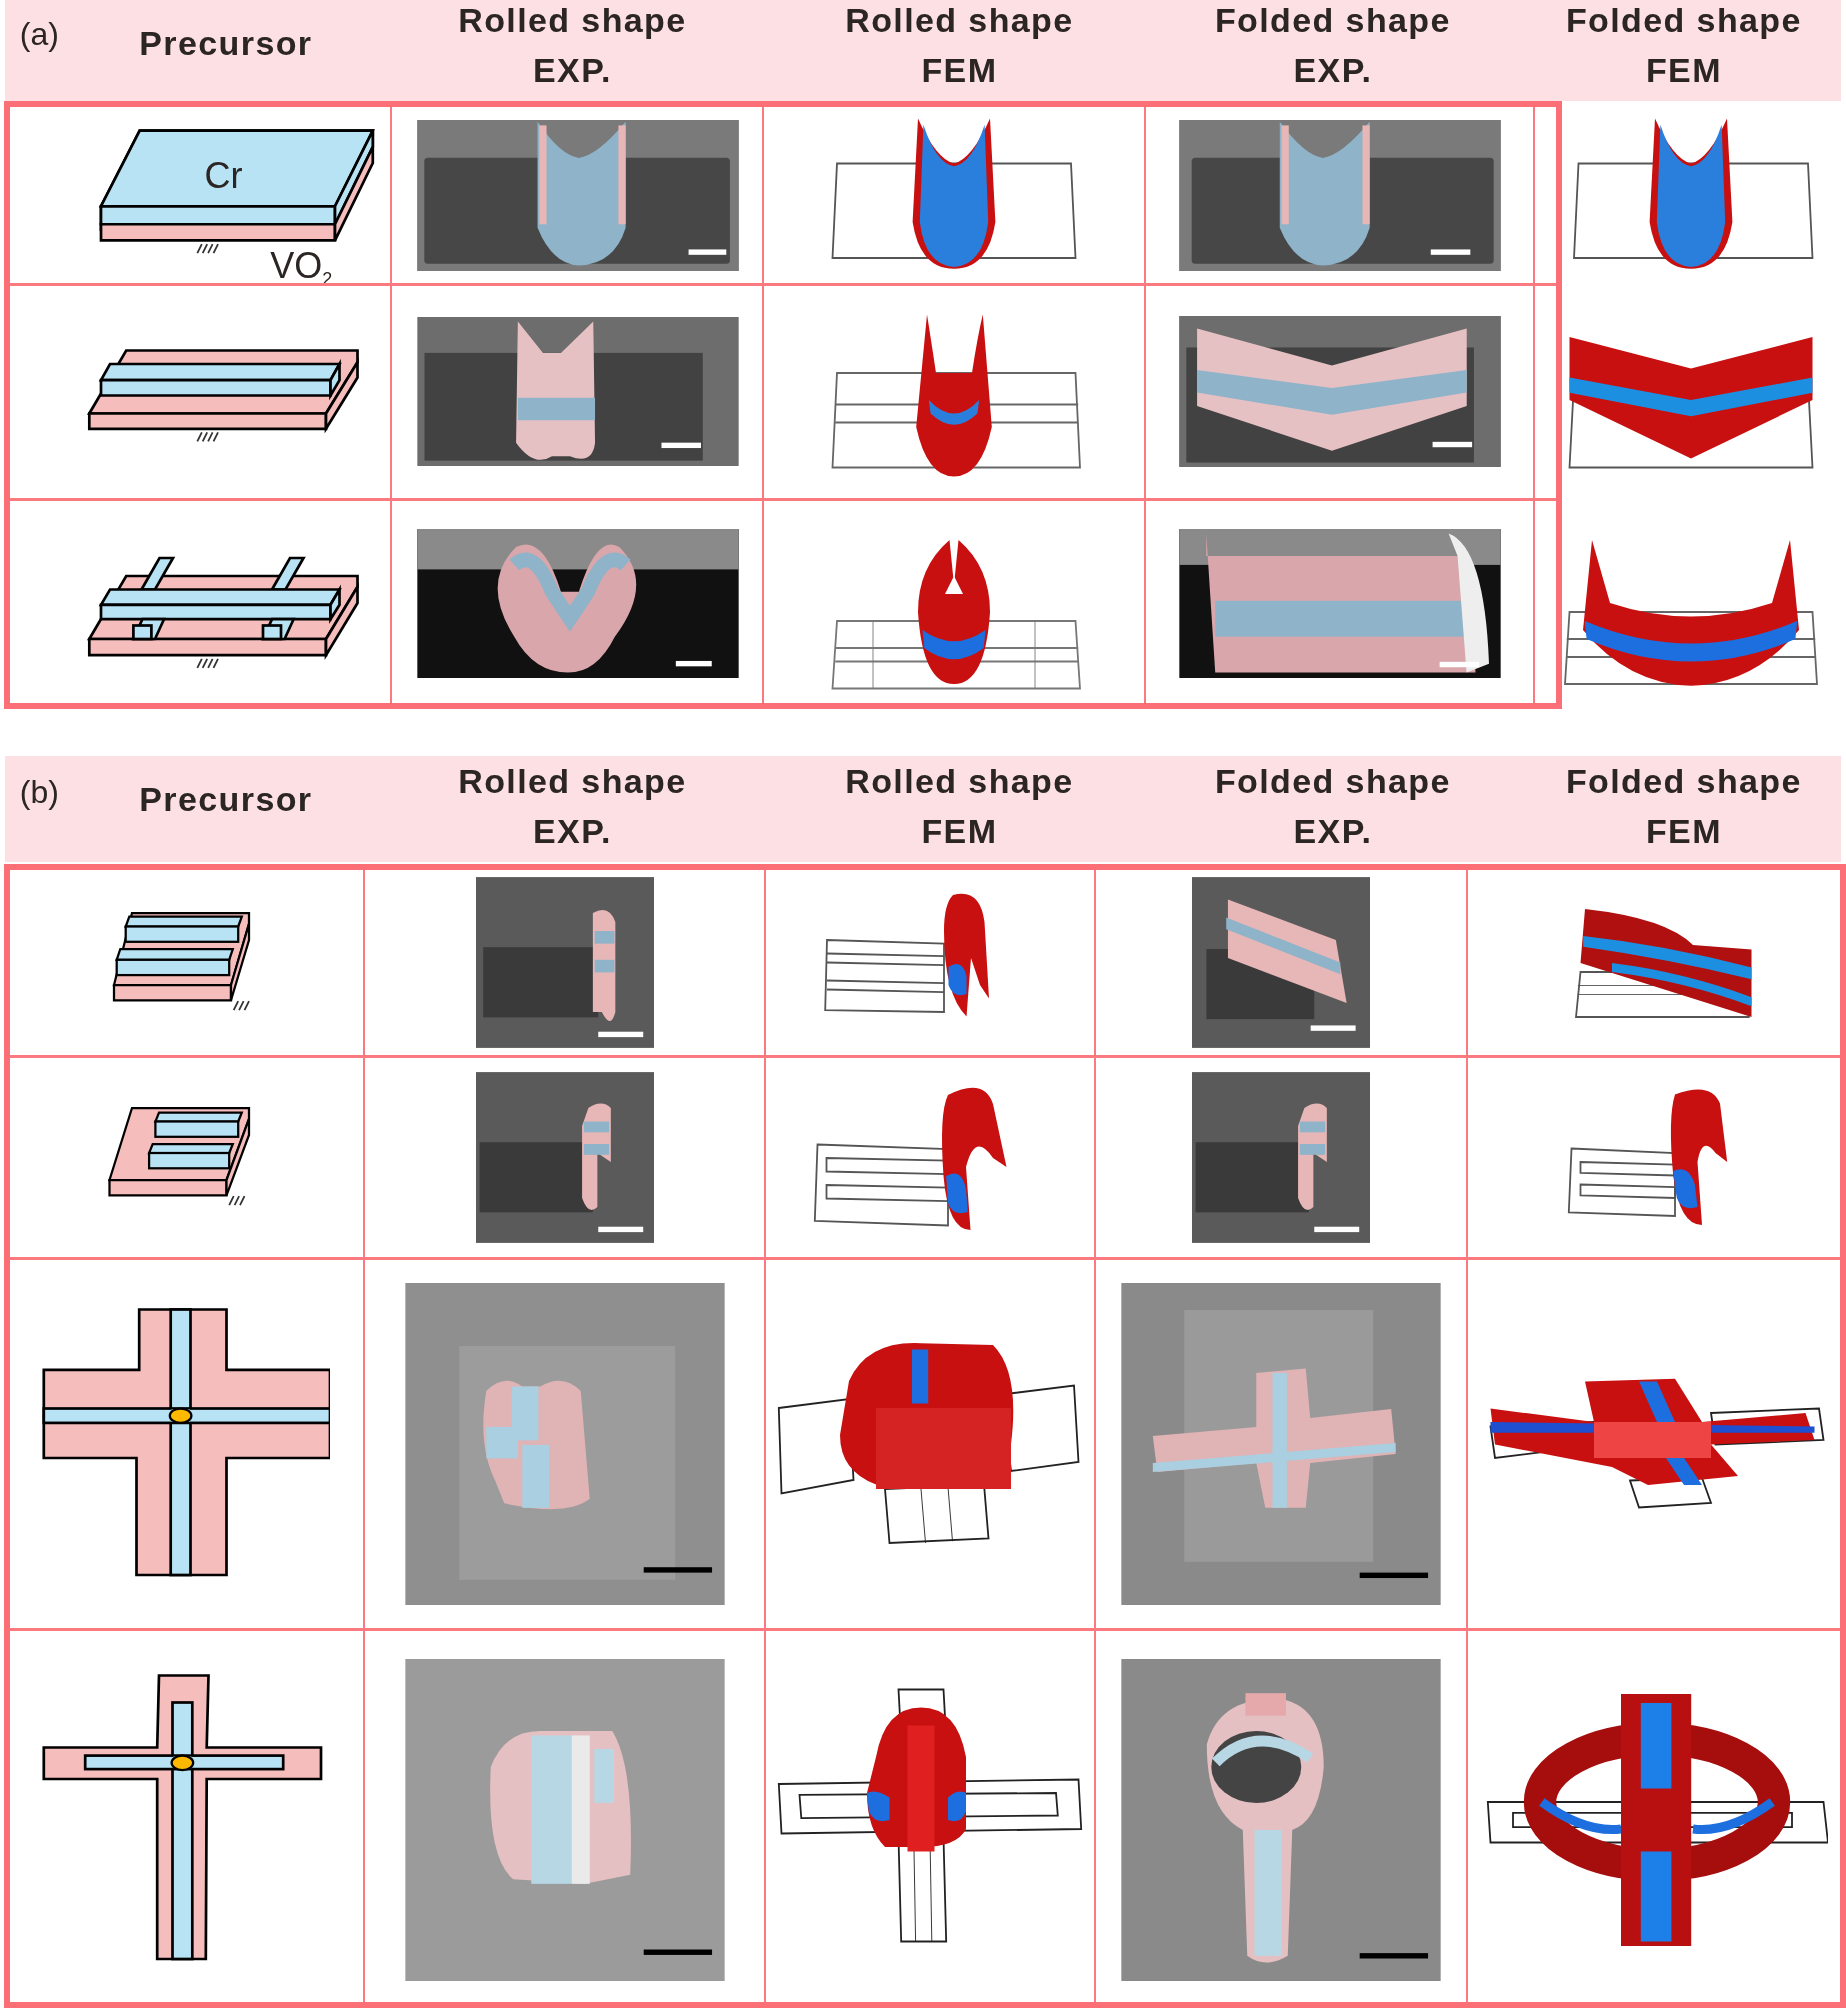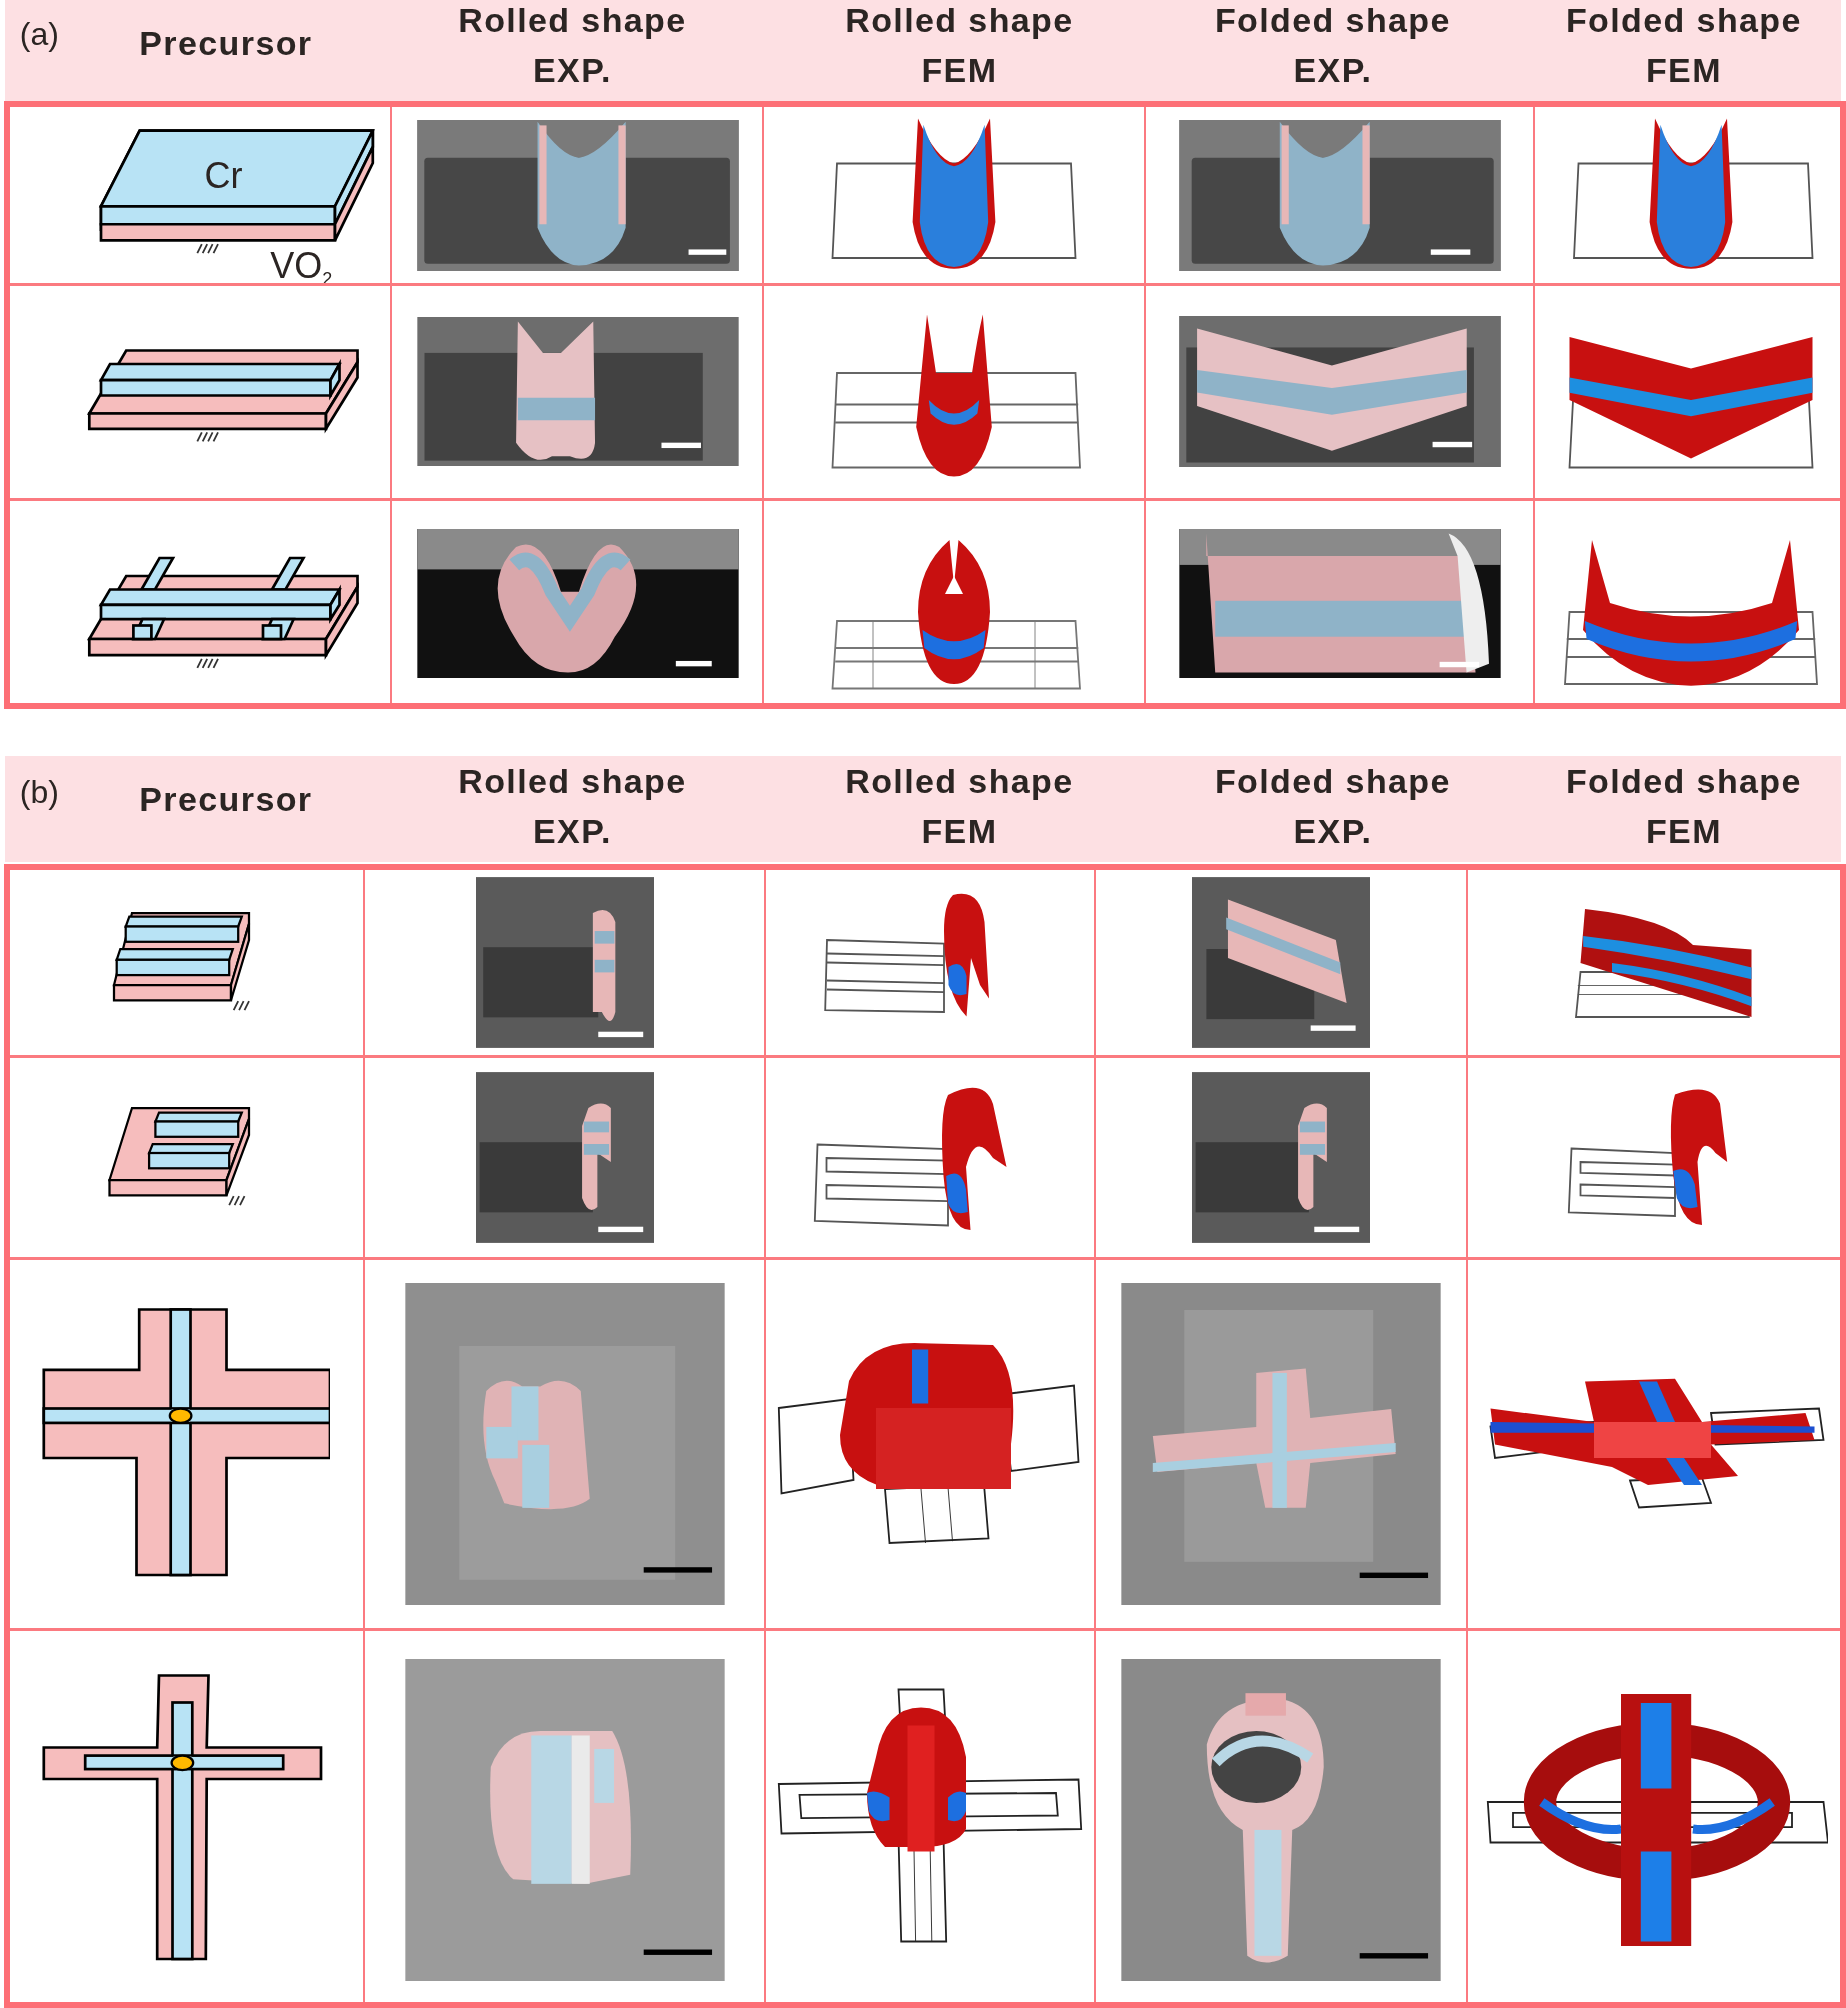--- a/index.html
+++ b/index.html
@@ -36,21 +36,21 @@
     <div class="col" style="left:1143px;width:369px;top:-5.4px;">
       <div>Folded shape</div>
         <div>EXP.</div>
     </div>
     <div class="col" style="left:1494px;width:369px;top:-5.4px;">
       <div>Folded shape</div>
         <div>FEM</div>
     </div>
   </div>
 
-  <div class="grid" style="left:3.6px;top:101px;width:1842px;height:608px;border-width:6.3px;">
+  <div class="grid" style="left:3.6px;top:101px;width:1558px;height:608px;border-width:6.3px;">
     <div class="vline" style="left:380px"></div>
     <div class="vline" style="left:752px"></div>
     <div class="vline" style="left:1134px"></div>
     <div class="vline" style="left:1523px"></div>
     <div class="hline" style="top:176px"></div>
     <div class="hline" style="top:391px"></div>
 
     <div class="cell" style="left:0;top:0;width:380px;height:176px;">
       <svg width="360" height="176" viewBox="0 0 400 195">
         <polygon points="133,26 392,26 392,44 350,110 350,136 90,136 90,110" fill="#f6bdbd" stroke="#000" stroke-width="3"></polygon>

